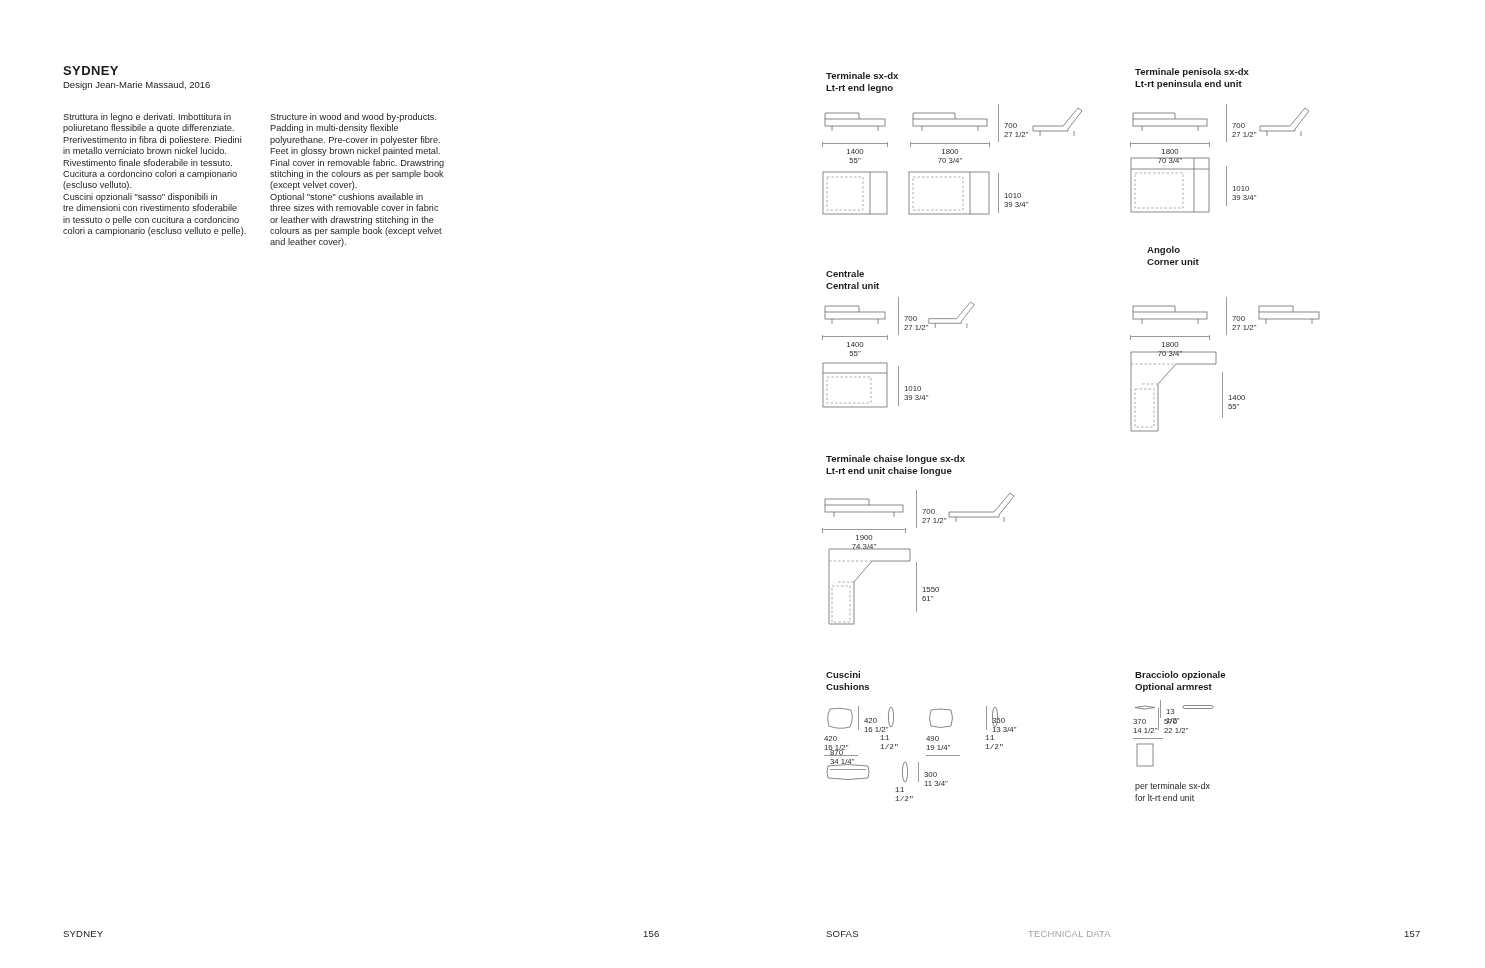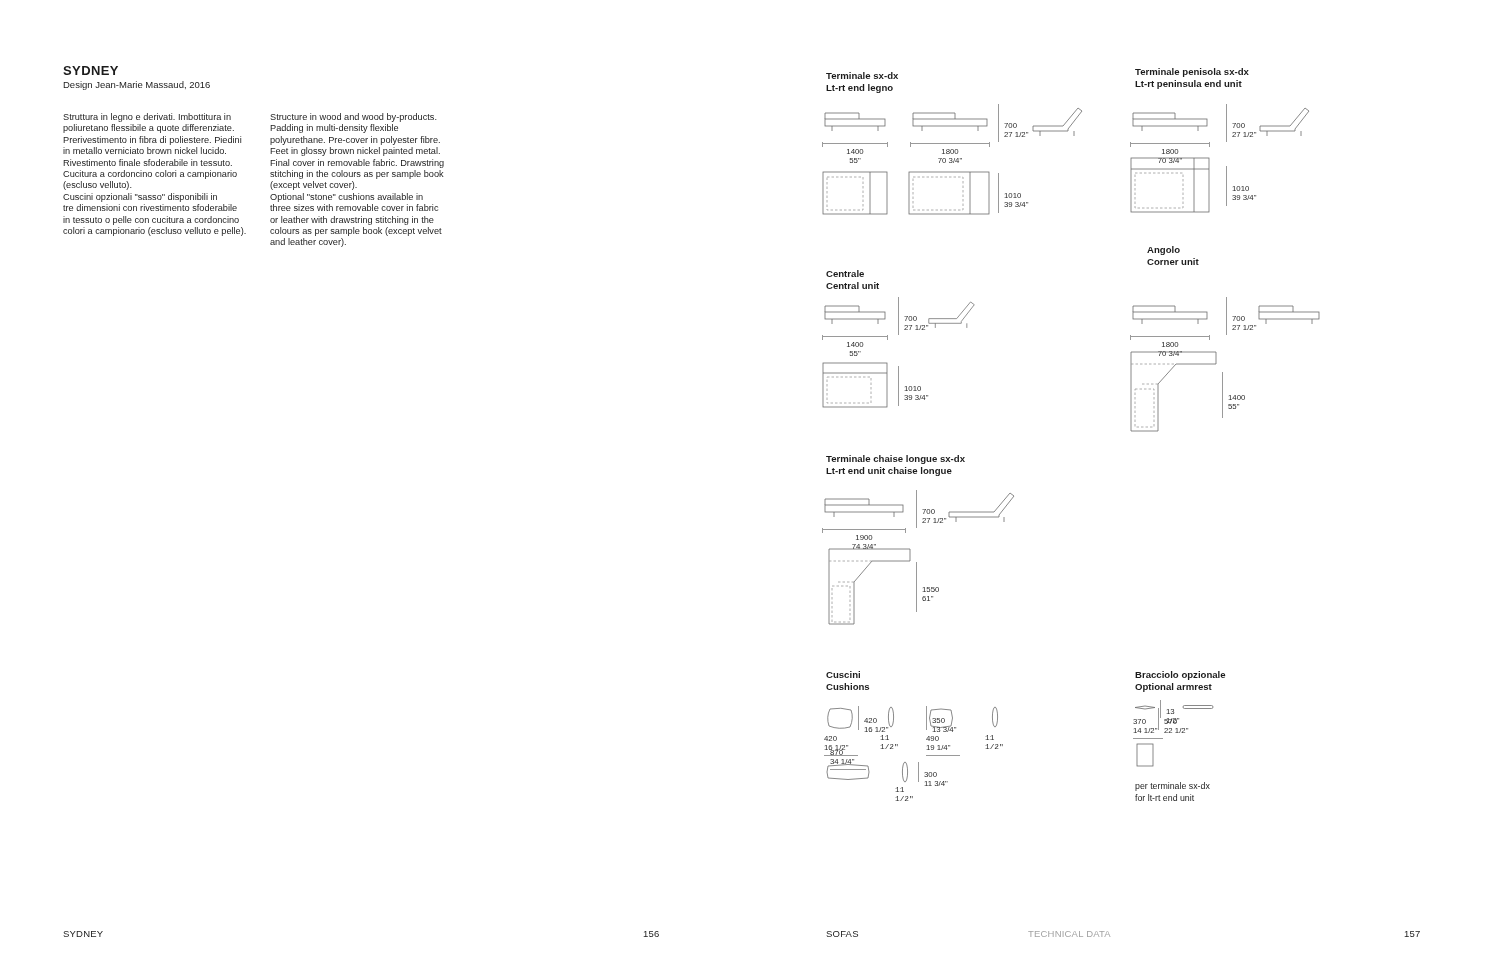--- a/index.html
+++ b/index.html
@@ -302,21 +302,21 @@
     <ellipse cx="4" cy="12" rx="2.6" ry="10"></ellipse>
   </svg>
   <div class="dim-plain abs" style="left:880px; top:734px;">
     <span class="blk">11</span>
     <span class="blk">1/2"</span>
   </div>
 
   <svg class="draw abs" style="left:926px; top:706px;" width="30" height="24" viewBox="0 0 30 24">
     <path d="M5 4 Q15 2 25 4 Q28 12 25 20 Q14 23 5 20 Q2 12 5 4 Z"></path>
   </svg>
-  <div class="dim-v abs" style="left:910px; top:706px; height:24px;padding-left:16px;">
+  <div class="dim-v abs" style="left:970px; top:706px; height:24px;padding-left:16px;">
     <span class="vline"></span>
     <span class="vtxt">
       <span class="blk">350</span>
       <span class="blk">13 3/4"</span>
     </span>
   </div>
   <div class="dim-u abs" style="left:926px; top:734px; width:34px;">
     <span class="blk">490</span>
     <span class="blk">19 1/4"</span>
   </div>

